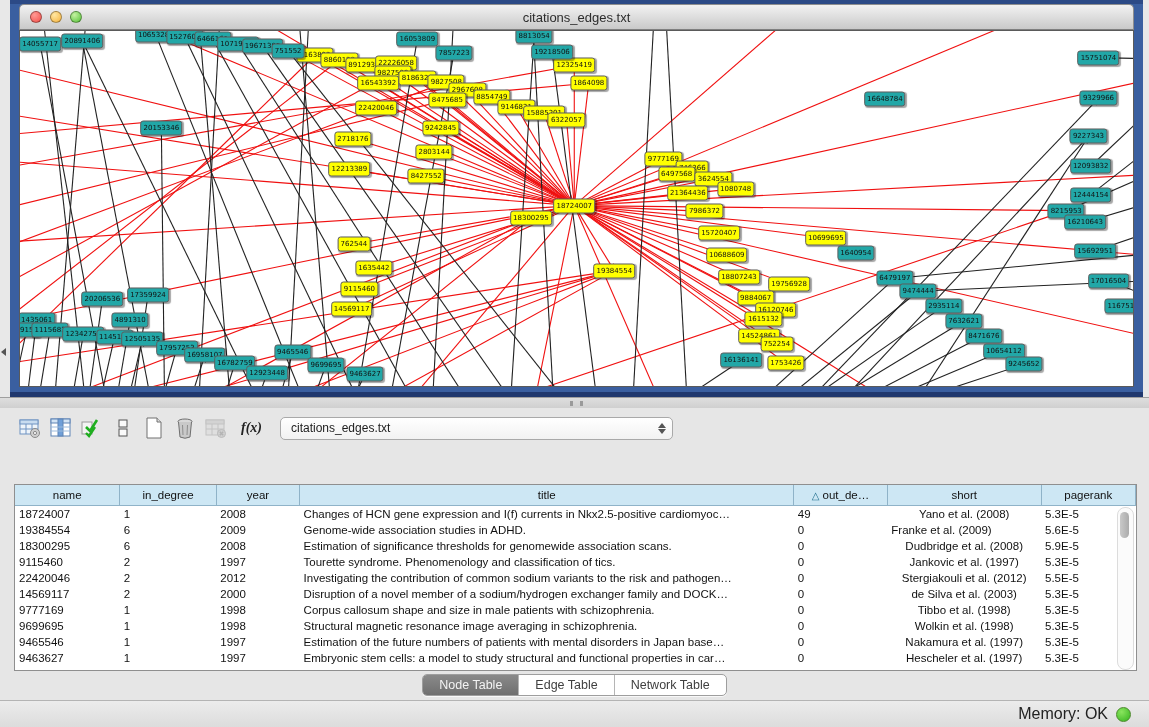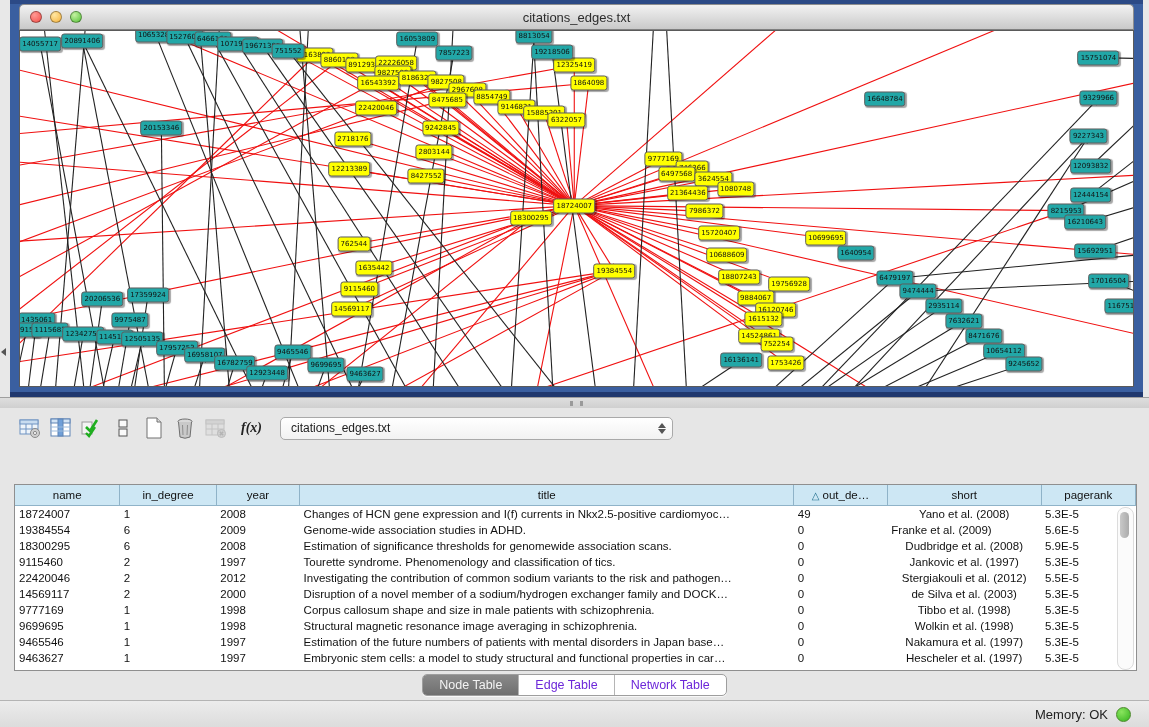--- a/index.html
+++ b/index.html
@@ -69,28 +69,28 @@
   #grid td{height:16px;padding:0 4px;white-space:nowrap;overflow:hidden;cursor:default;}
   .sort-tri{color:#23708e;font-size:10px;margin-right:3px;}
   #vscroll{position:absolute;right:2px;top:22px;width:15px;height:161px;
     background:#fbfbfb;border:1px solid #dcdcdc;border-radius:8px;}
   #vscroll .thumb{position:absolute;left:2px;top:4px;width:9px;height:26px;
     background:linear-gradient(90deg,#c9c9c9,#ababab);border-radius:5px;cursor:pointer;}
   
   #tabs{position:absolute;left:0;top:266px;width:100%;display:flex;justify-content:center;}
   #seg{display:flex;border:1px solid #9e9e9e;border-radius:5px;overflow:hidden;
     background:#ffffff;box-shadow:0 1px 0 rgba(255,255,255,.7);}
-  .seg-btn{padding:3px 16px;font-size:12.5px;color:#6d28d9;border-right:1px solid #b5b5b5;cursor:pointer;}
+  .seg-btn{padding:3px 16px;font-size:12.5px;color:#404040;border-right:1px solid #b5b5b5;cursor:pointer;}
   .seg-btn:last-child{border-right:none;}
   .seg-btn.active{background:linear-gradient(#8a8a8a,#6f6f6f);color:#f3f3f3;}
   
   #status-bar{position:absolute;left:0;top:700px;width:1149px;height:27px;
     background:linear-gradient(#ececec,#dcdcdc);border-top:1px solid #b4b4b4;
     box-sizing:border-box;display:flex;align-items:center;justify-content:flex-end;padding-right:18px;}
-  #mem-label{font-size:13px;color:#222;margin-right:8px;}
+  #mem-label{font-size:16px;color:#222;margin-right:8px;}
   #mem-dot{width:13px;height:13px;border-radius:50%;cursor:pointer;
     background:radial-gradient(circle at 35% 30%,#8ae55e,#35b41f);border:1px solid #4a8a2a;}
 </style>
 </head>
 <body>
 
 <div id="net-window">
   <div id="titlebar">
     <div class="tlights">
       <div class="tl red"></div>
@@ -314,21 +314,21 @@
         <div class="node t" style="left: 39%; top: 6.1%;">7857223</div>
         <div class="node t" style="left: 46.2%; top: 1.4%;">8813054</div>
         <div class="node t" style="left: 47.8%; top: 5.8%;">19218506</div>
         <div class="node t" style="left: 12.7%; top: 27.2%;">20153346</div>
         <div class="node t" style="left: 1.5%; top: 81.4%;">1435061</div>
         <div class="node t" style="left: 0.6%; top: 84.2%;">39159</div>
         <div class="node t" style="left: 2.7%; top: 84.2%;">1115683</div>
         <div class="node t" style="left: 5.7%; top: 85.3%;">12342757</div>
         <div class="node t" style="left: 7.4%; top: 75.6%;">20206536</div>
         <div class="node t" style="left: 11.5%; top: 74.4%;">17359924</div>
-        <div class="node t" style="left: 9.9%; top: 81.4%;">9975487</div>
+        <div class="node t" style="left: 9.9%; top: 81.4%;">4891310</div>
         <div class="node t" style="left: 8.5%; top: 86.1%;">1145194</div>
         <div class="node t" style="left: 11%; top: 86.9%;">12505135</div>
         <div class="node t" style="left: 14.1%; top: 89.2%;">17957253</div>
         <div class="node t" style="left: 16.6%; top: 91.4%;">16958107</div>
         <div class="node t" style="left: 19.3%; top: 93.6%;">16782759</div>
         <div class="node t" style="left: 22.2%; top: 96.4%;">12923448</div>
         <div class="node t" style="left: 24.5%; top: 90.5%;">9465546</div>
         <div class="node t" style="left: 27.5%; top: 94%;">9699695</div>
         <div class="node t" style="left: 31%; top: 96.5%;">9463627</div>
         <div class="node t" style="left: 64.8%; top: 92.8%;">16136141</div>

